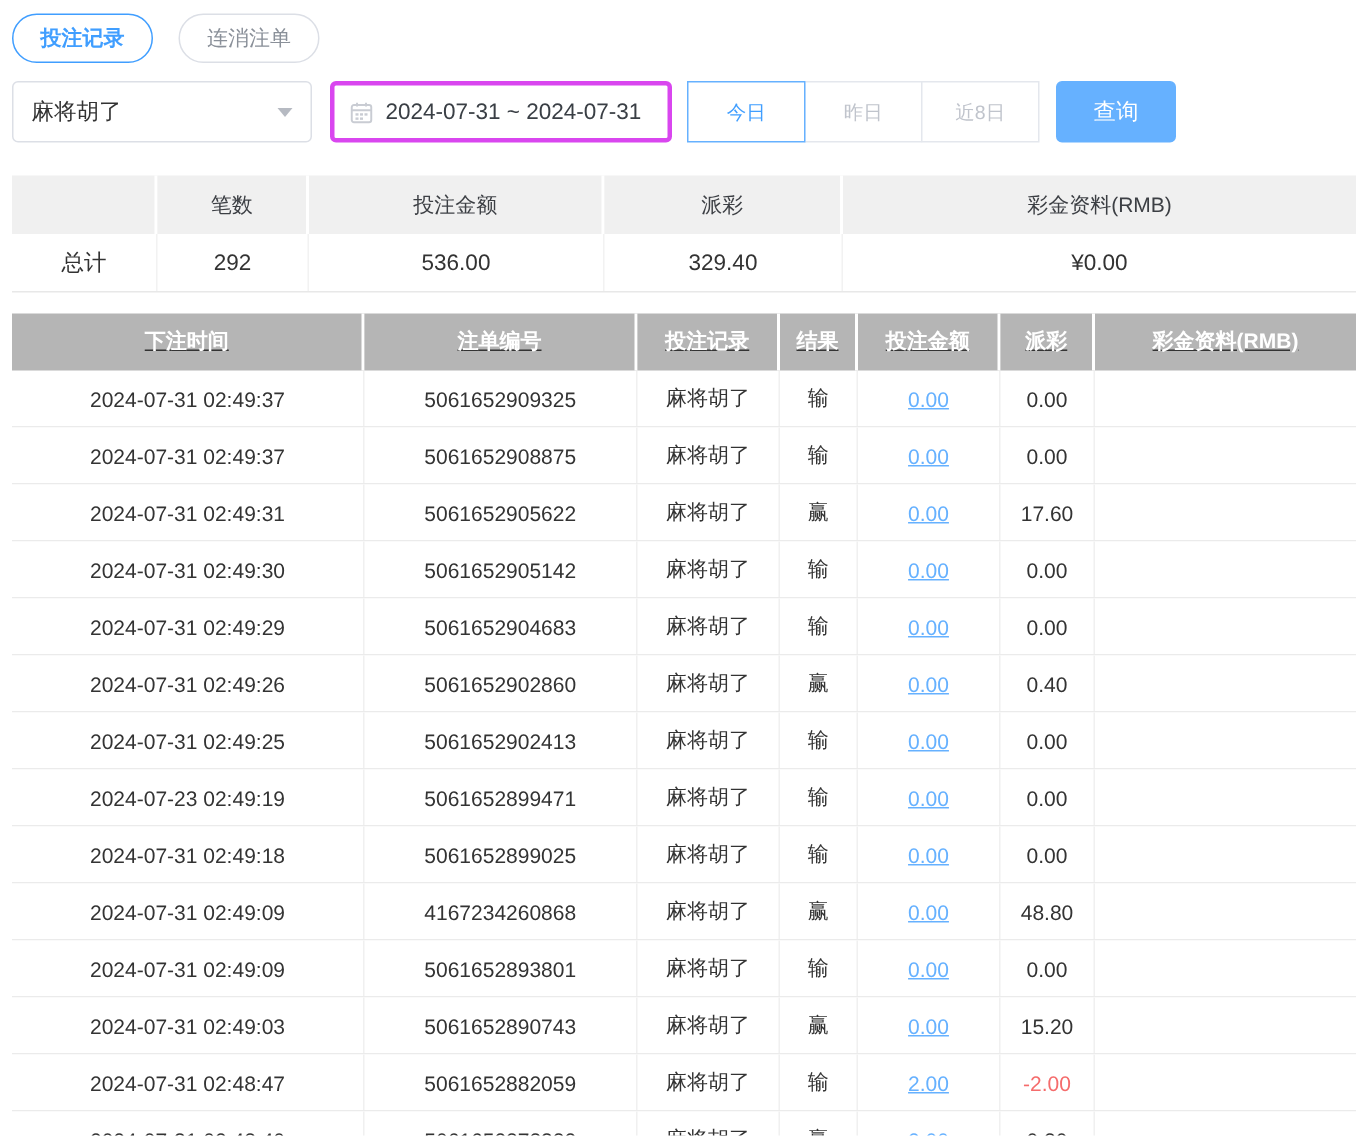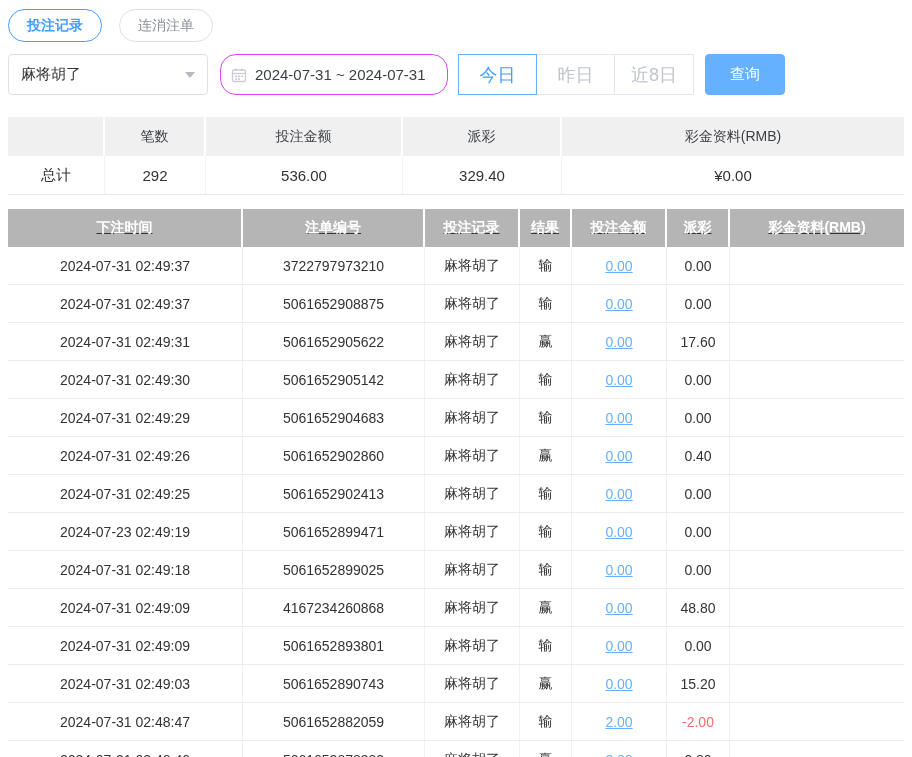--- a/index.html
+++ b/index.html
@@ -15,28 +15,28 @@
   .tab.active { border-color: #409eff; color: #409eff; font-weight: bold; }
 
   
   .filters { display: flex; align-items: center; margin-top: 12px; }
   .select { width: 200px; height: 41px; border: 1px solid #dcdfe6; border-radius: 4px;
     display: flex; align-items: center; justify-content: space-between; padding: 0 12px;
     cursor: pointer; background: #fff; }
   .select .sel-text { color: #333; font-size: 15px; }
   .caret { width: 0; height: 0; border-left: 5px solid transparent; border-right: 5px solid transparent;
     border-top: 6px solid #b6bac2; }
-  .date-input { width: 228px; height: 41px; border: 1px solid #d946ef; border-radius: 16px;
+  .date-input { width: 228px; height: 41px; border: 3px solid #d946ef; border-radius: 4px;
     margin-left: 12px; display: flex; align-items: center; padding: 0 10px; gap: 8px;
     background: #fff; cursor: pointer; }
   .date-input .date-text { color: #3a3f45; font-size: 15px; white-space: nowrap; }
   .cal-icon { flex: 0 0 auto; opacity: .85; }
   .btn-group { display: flex; margin-left: 10px; }
   .qbtn { height: 41px; min-width: 79px; padding: 0 16px; background: #fff;
-    border: 1px solid #e4e7ed; color: #c0c4cc; font-size: 18px; cursor: pointer;
+    border: 1px solid #e4e7ed; color: #c0c4cc; font-size: 13px; cursor: pointer;
     margin-left: -1px; font-family: inherit; }
   .qbtn:first-child { margin-left: 0; }
   .qbtn.active { border: 1px solid #66b1ff; color: #409eff; position: relative; z-index: 1; }
   .search-btn { height: 41px; width: 80px; margin-left: 11px; background: #66b1ff;
     border: 1px solid #66b1ff; border-radius: 4px; color: #fff; font-size: 15px;
     cursor: pointer; font-family: inherit; }
 
   
   .summary-table { margin-top: 22px; width: 896px; }
   .summary-head { display: grid; grid-template-columns: 97px 101px 197px 159px 1fr; height: 39px; }
@@ -126,21 +126,21 @@
       <div class="hcell">注单编号</div>
       <div class="hcell">投注记录</div>
       <div class="hcell">结果</div>
       <div class="hcell">投注金额</div>
       <div class="hcell">派彩</div>
       <div class="hcell">彩金资料(RMB)</div>
     </div>
     <div id="bets-body">
   <div class="trow">
     <div class="td">2024-07-31 02:49:37</div>
-    <div class="td">3722797973210</div>
+    <div class="td">5061652909325</div>
     <div class="td">麻将胡了</div>
     <div class="td">输</div>
     <div class="td">
       <a class="amount-link">0.00</a>
     </div>
     <div class="td">0.00</div>
     <div class="td"></div>
   </div>
 
   <div class="trow">

